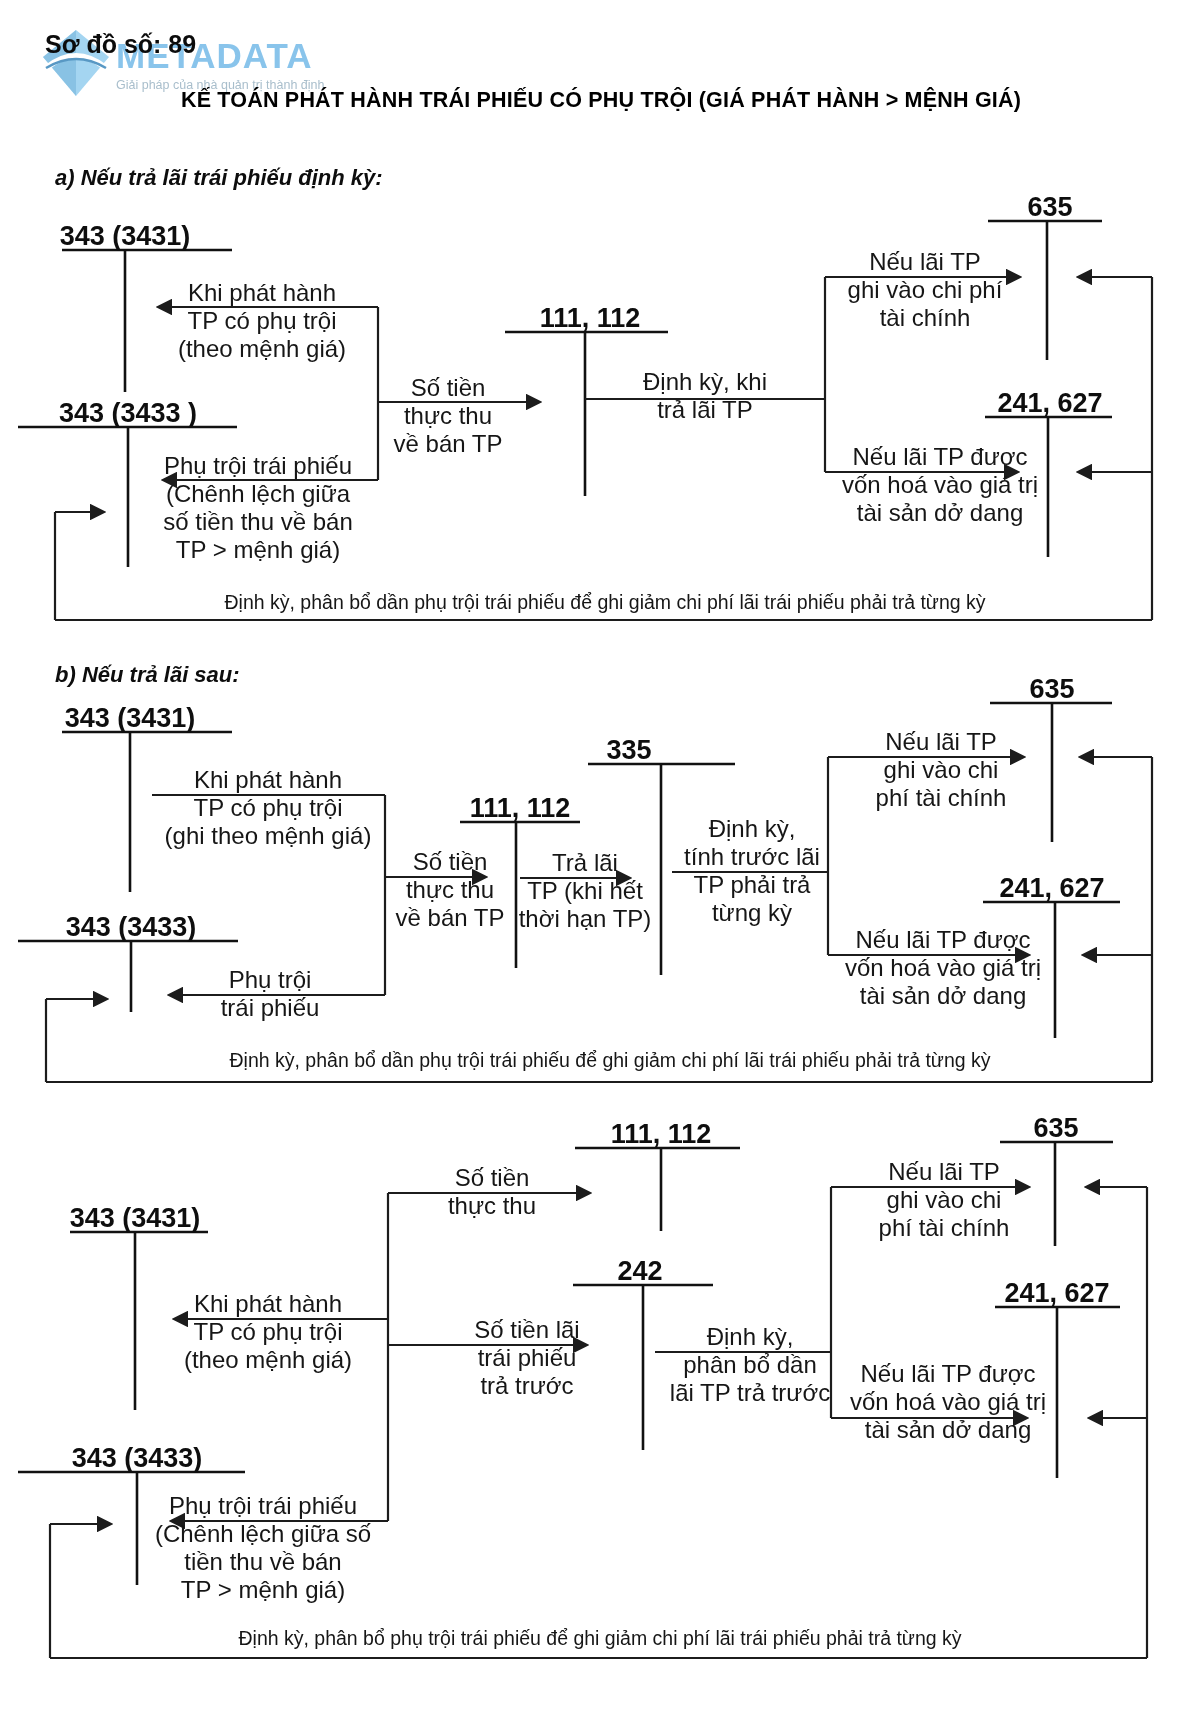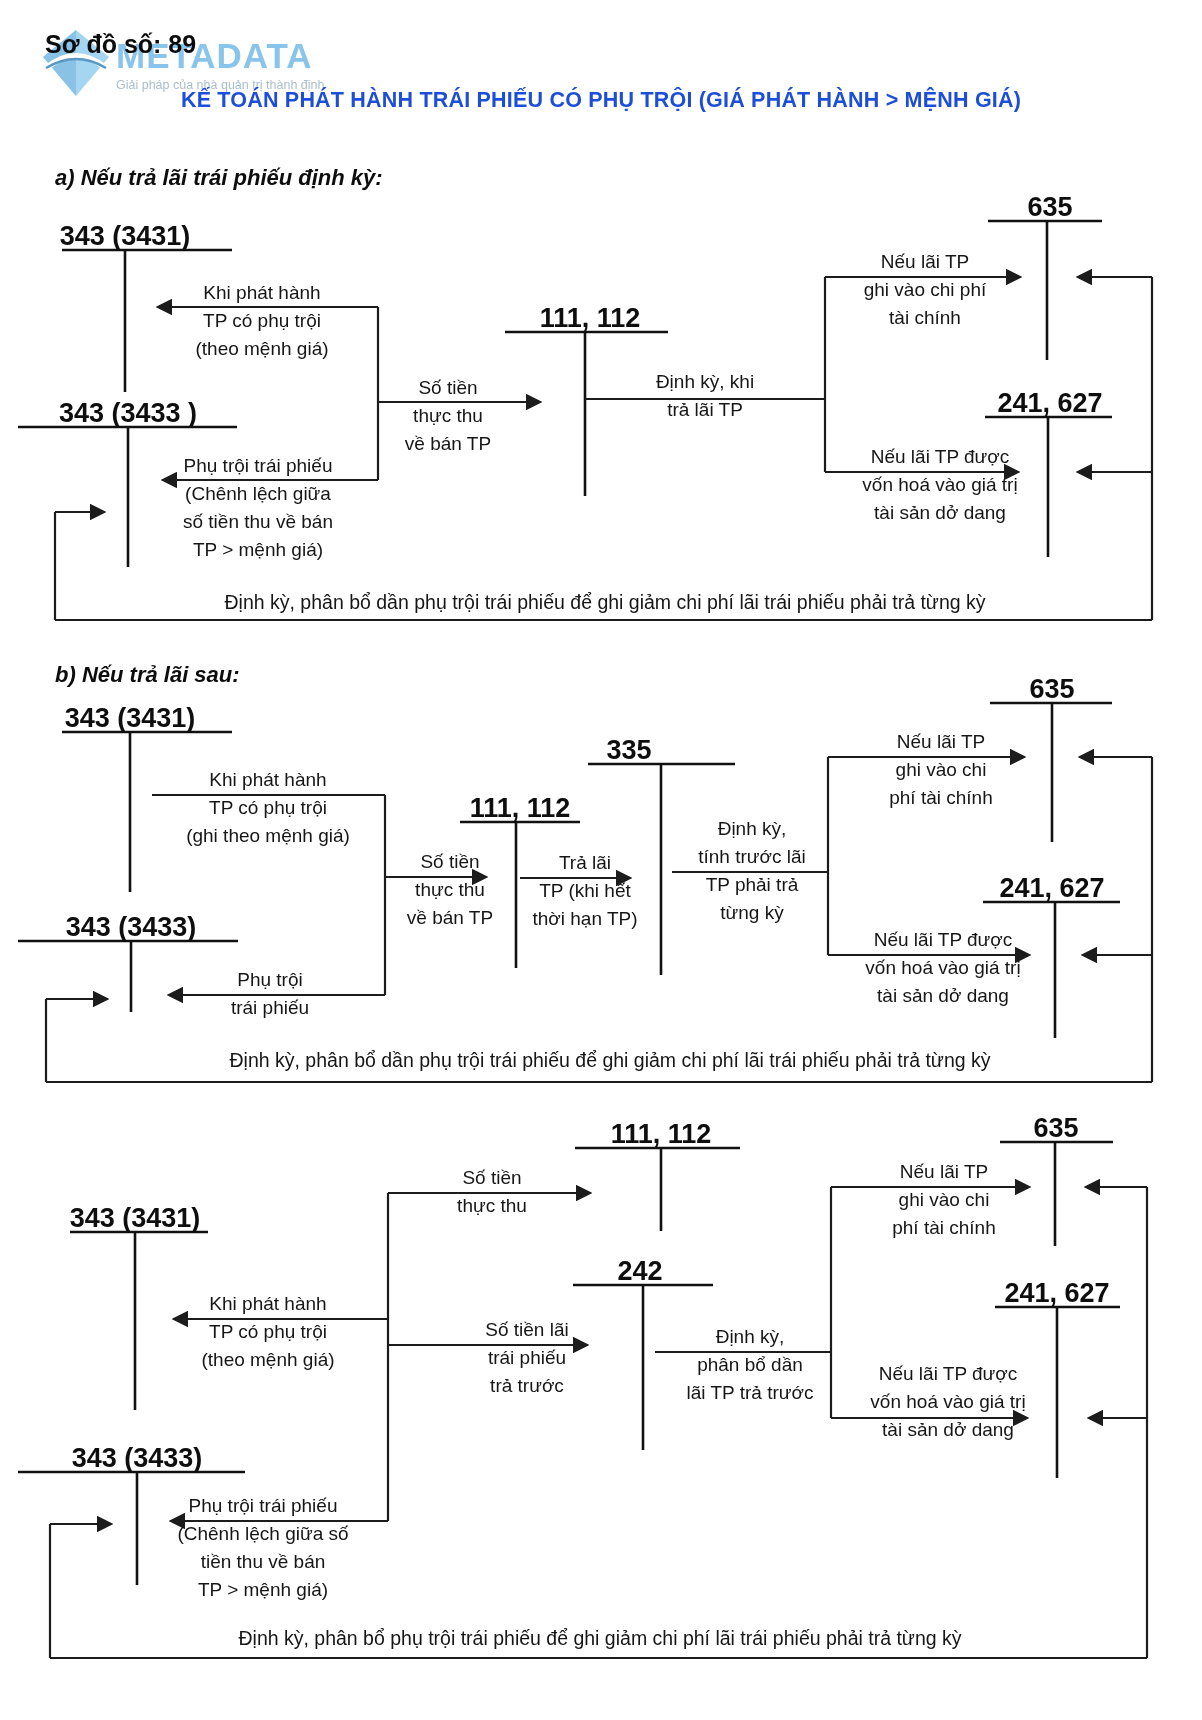--- a/index.html
+++ b/index.html
@@ -6,41 +6,41 @@
   .page{
     position:relative;width:1202px;height:1720px;background:#ffffff;
     font-family:"Liberation Sans","DejaVu Sans",sans-serif;color:#141414;
     margin:0 auto;overflow:hidden;
   }
   .wires{position:absolute;left:0;top:0;z-index:1;}
   .w{stroke:#1c1c1c;stroke-width:2.2;fill:none;}
   .t{stroke:#111;stroke-width:2.6;fill:none;}
   .lbl{
     position:absolute;transform:translateX(-50%);white-space:pre-line;
-    text-align:center;font-size:19px;line-height:28px;z-index:2;color:#161616;
+    text-align:center;font-size:24px;line-height:28px;z-index:2;color:#161616;
   }
   .acct{
     position:absolute;transform:translateX(-50%);font-weight:bold;
     font-size:27px;white-space:nowrap;z-index:2;color:#0e0e0e;
   }
   .sec-heading{
     position:absolute;left:28px;font-weight:bold;font-style:italic;
     font-size:22px;z-index:2;white-space:nowrap;color:#0d0d0d;margin-left:27px;
   }
   .alloc{
     position:absolute;transform:translateX(-50%);font-size:19.5px;
     white-space:nowrap;z-index:2;color:#161616;
   }
   .schema-label{
     position:absolute;left:45px;top:30px;font-weight:bold;font-size:25px;
     z-index:3;color:#0b0b0b;
   }
   .doc-title{
     position:absolute;left:0;top:88px;width:100%;text-align:center;
-    font-weight:bold;font-size:21.5px;z-index:2;letter-spacing:.2px;color:#1d4ed8;
+    font-weight:bold;font-size:21.5px;z-index:2;letter-spacing:.2px;color:#000000;
   }
   .watermark{position:absolute;left:42px;top:28px;display:flex;z-index:0;opacity:.8;}
   .wm-icon{width:68px;height:70px;}
   .wm-text{margin-left:6px;}
   .wm-brand{font-weight:bold;font-size:35px;letter-spacing:1px;color:#6cb6e7;line-height:40px;margin-top:8px;}
   .wm-tag{font-size:12.5px;color:#93aebf;margin-top:2px;}
 </style>
 </head>
 <body>
 

